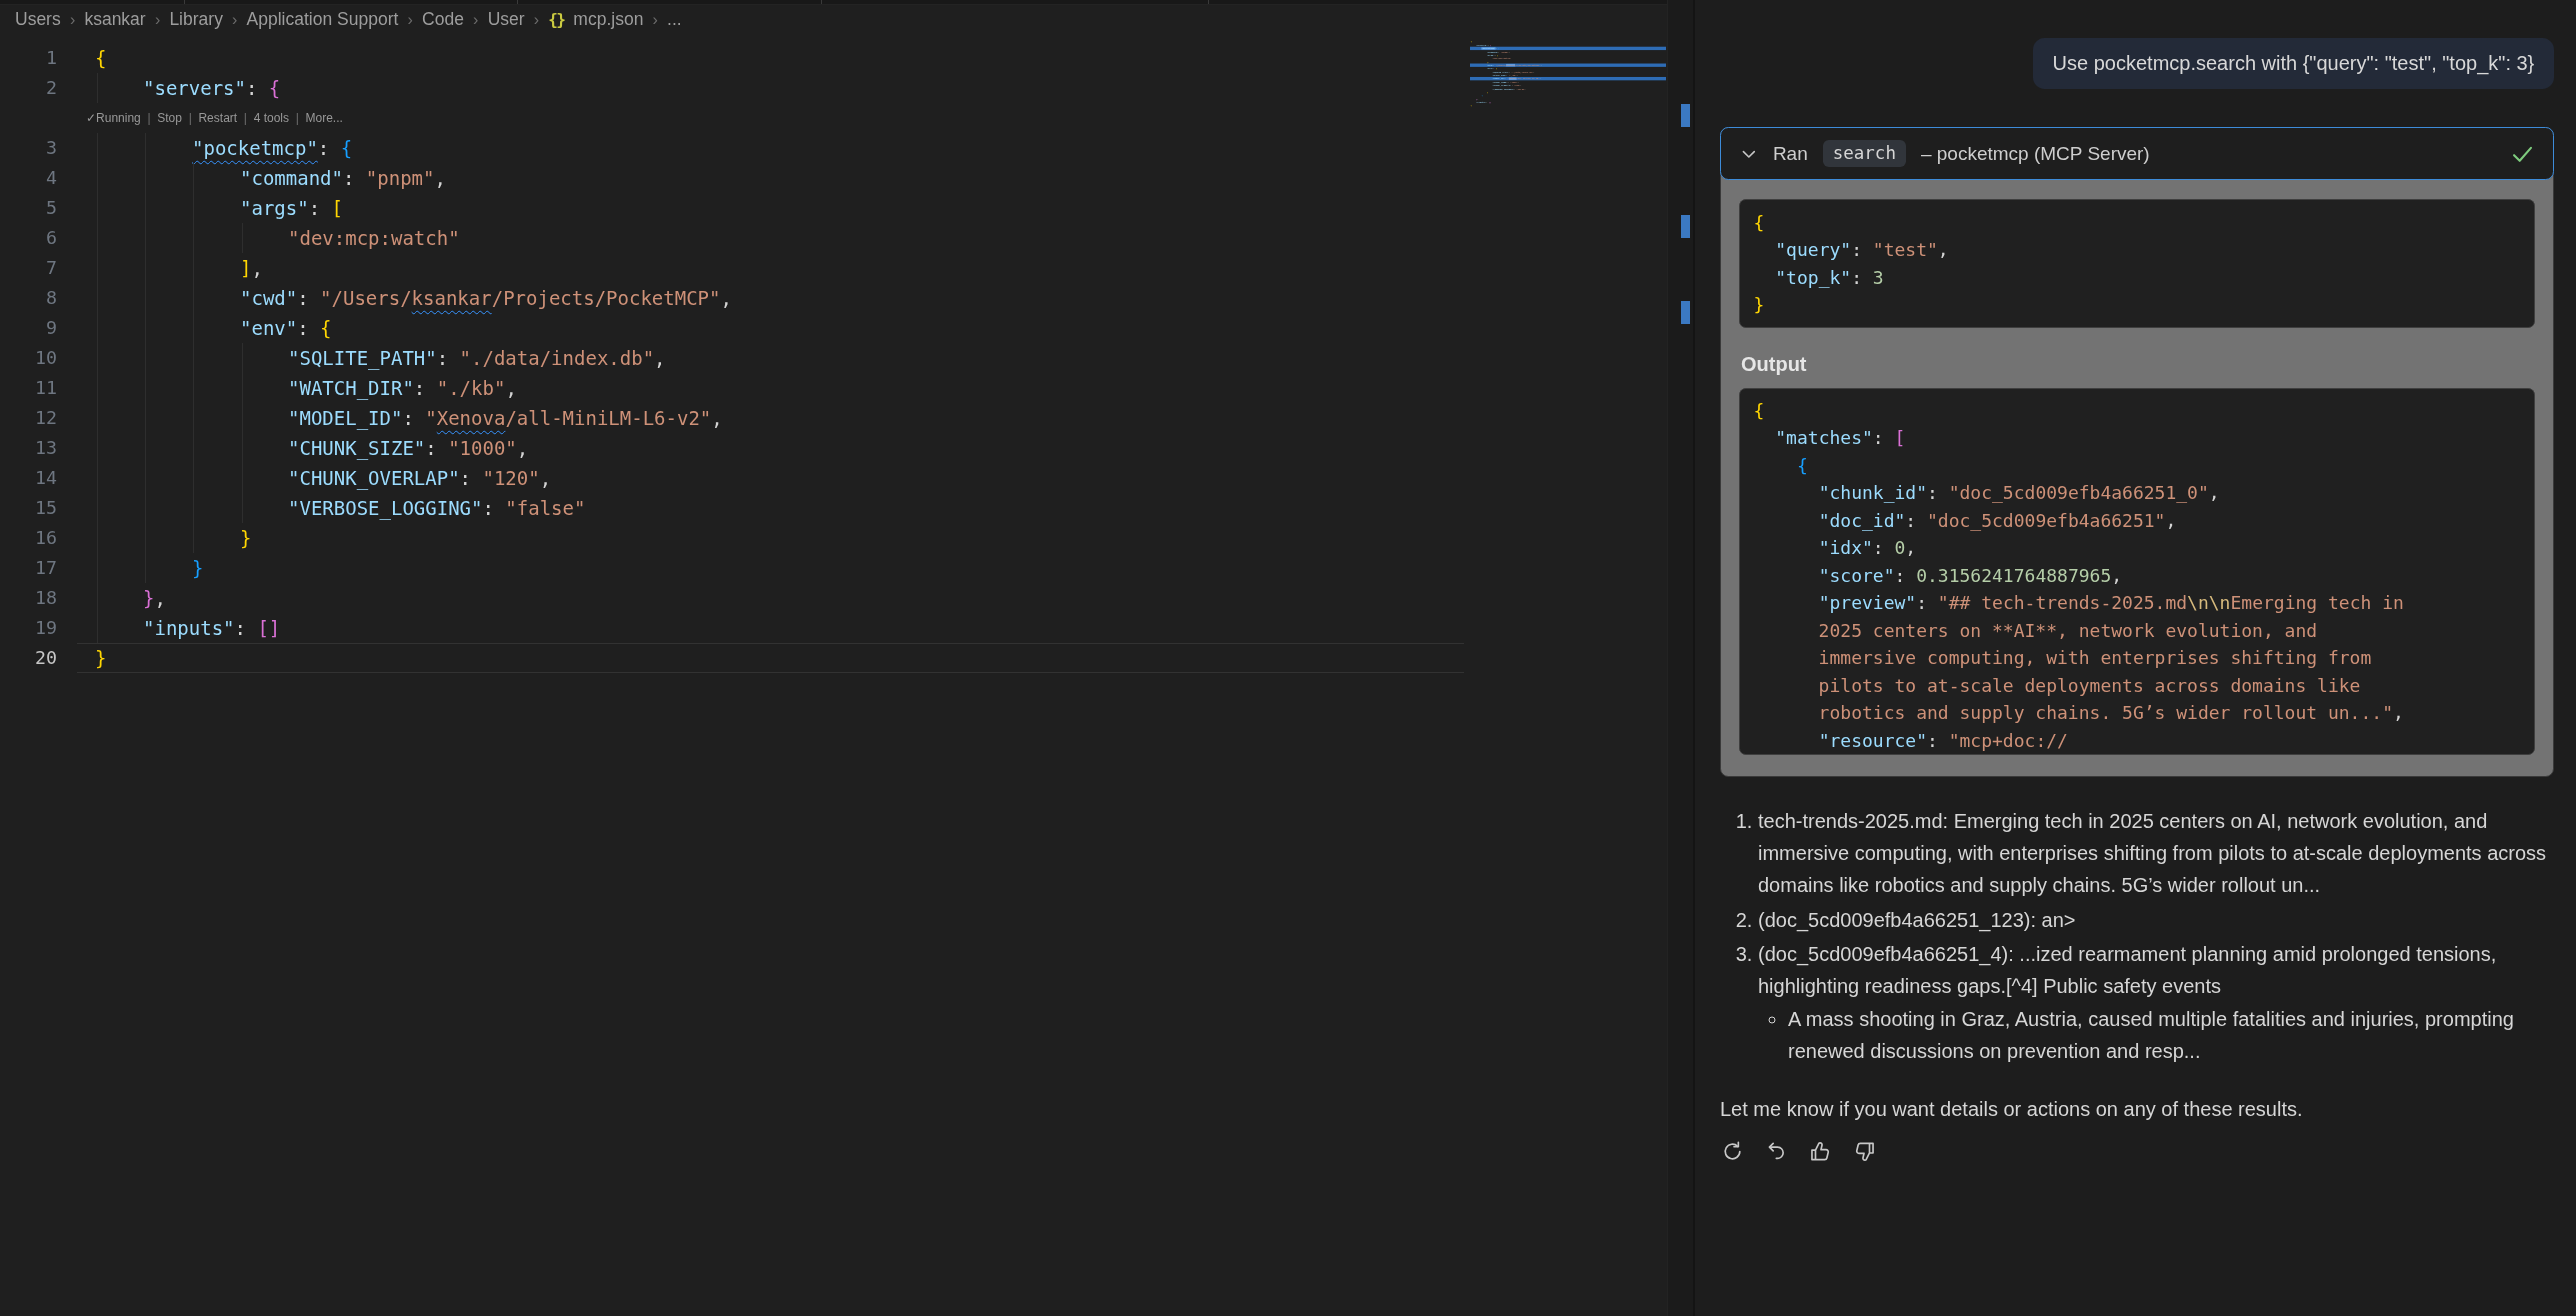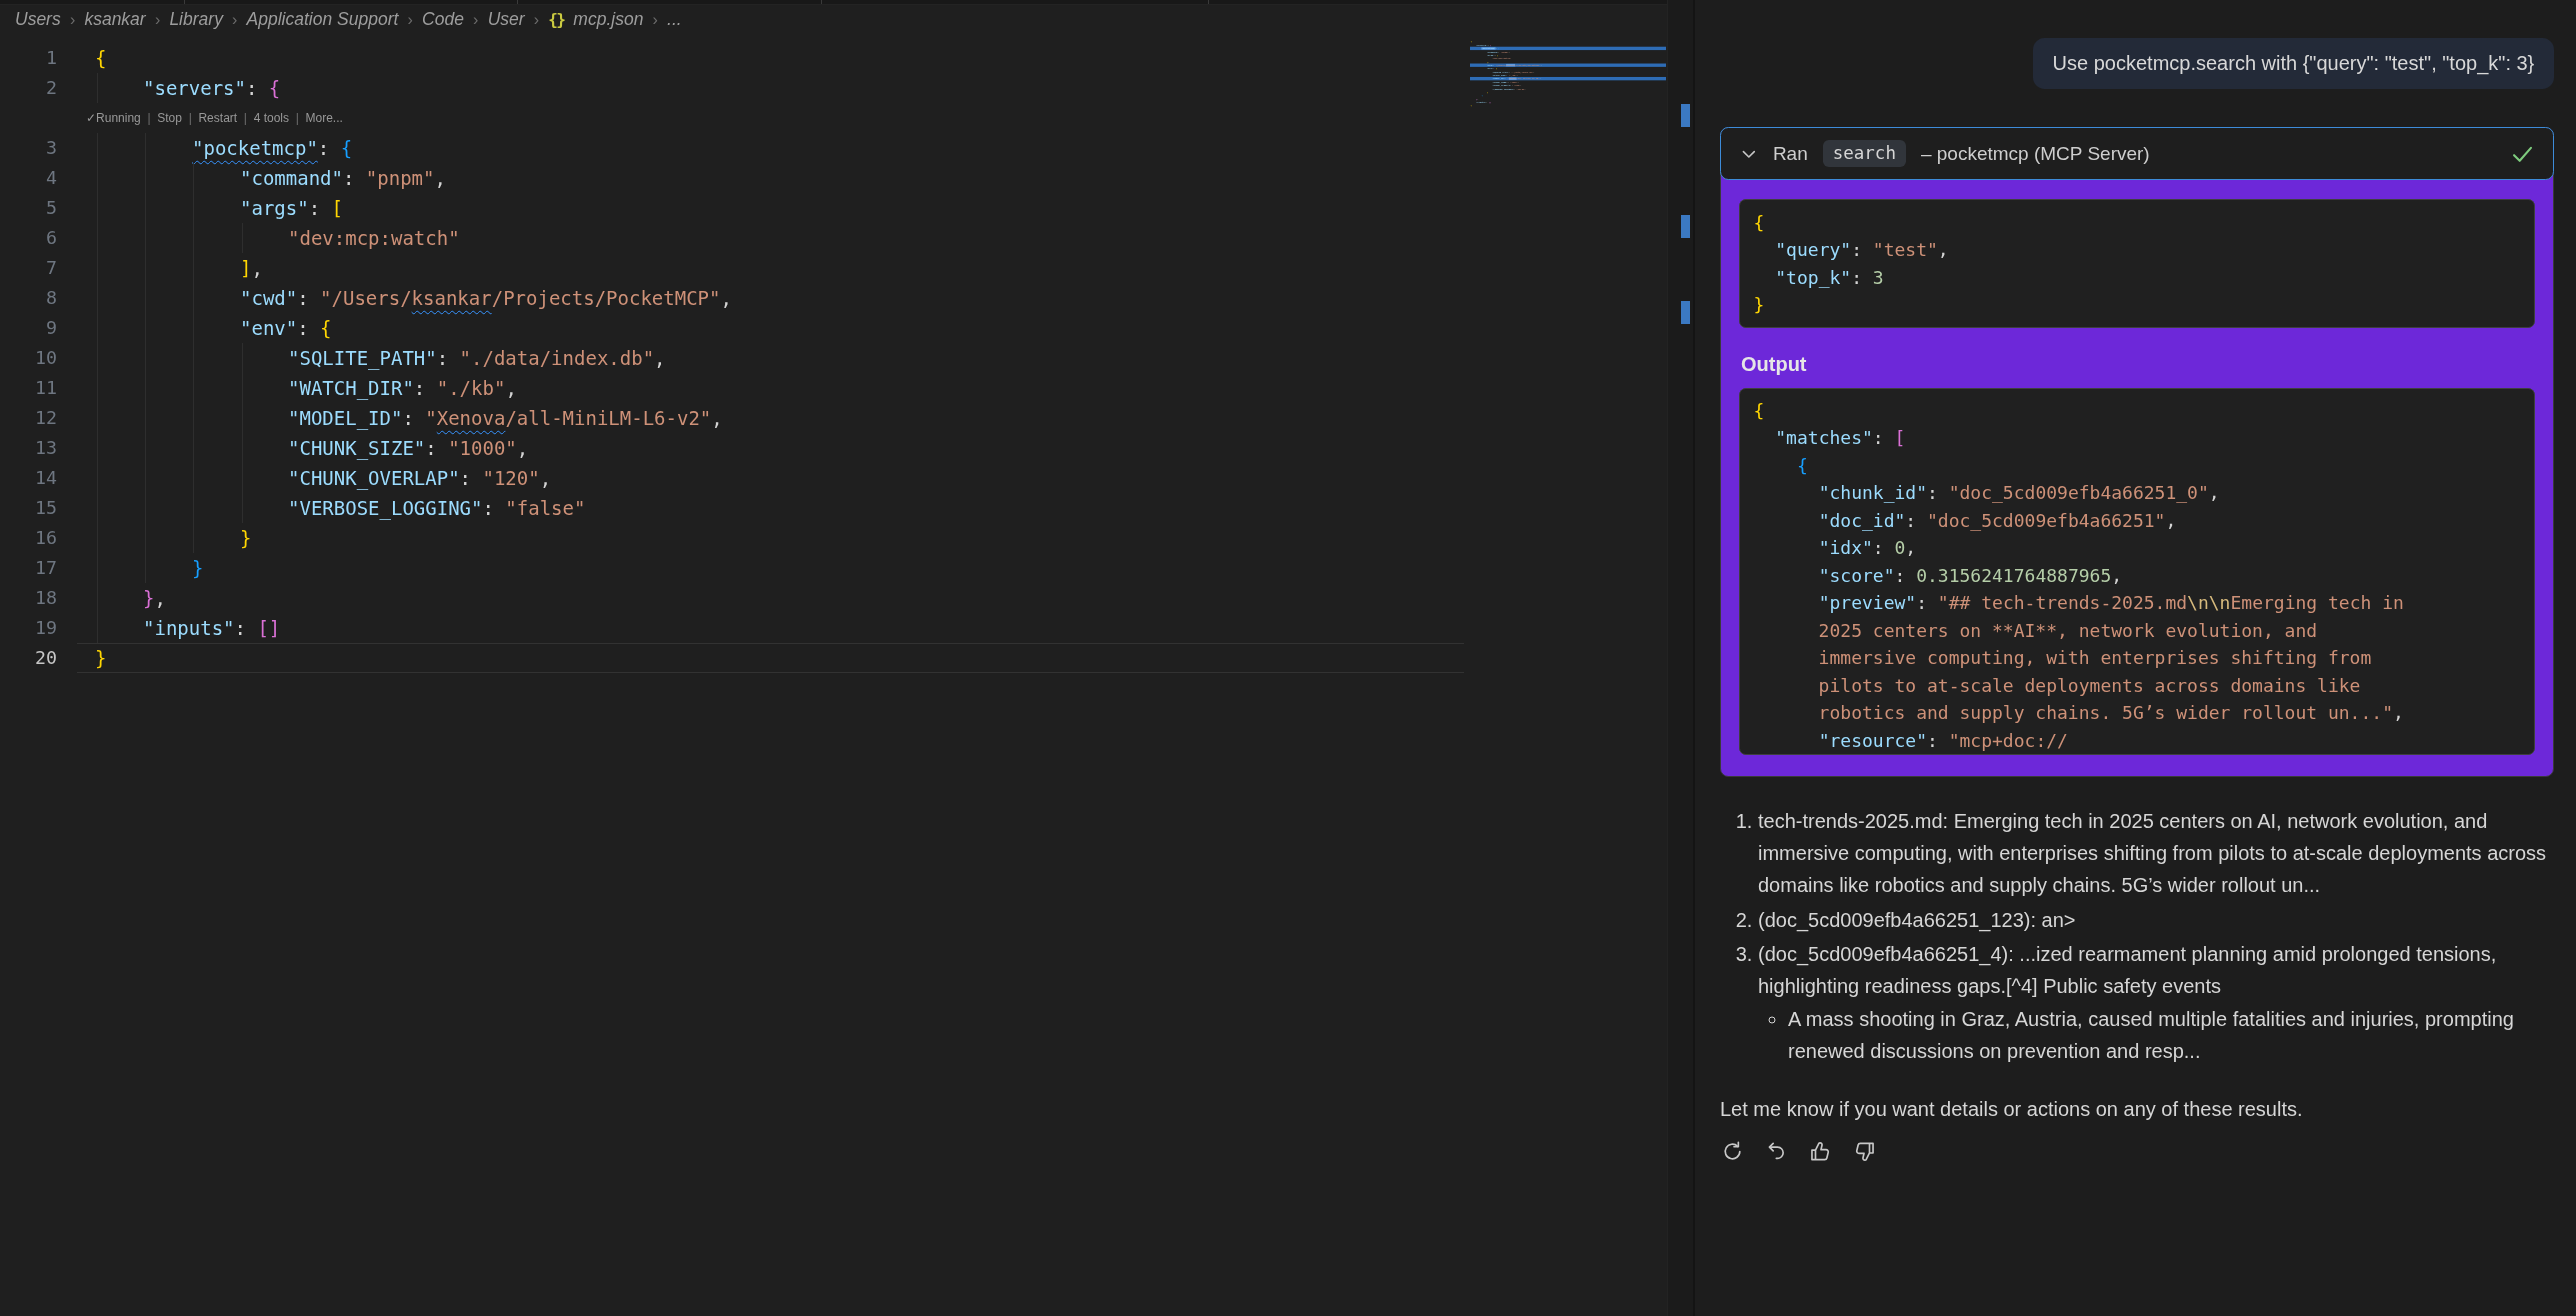--- a/index.html
+++ b/index.html
@@ -4,21 +4,21 @@
 <style>
   html,body{margin:0;padding:0;background:#1f1f1f;}
   body{width:2576px;height:1316px;overflow:hidden;font-family:"Liberation Sans",sans-serif;}
   .screen{position:relative;width:2576px;height:1316px;background:#1f1f1f;}
 
   
   .editor-pane{position:absolute;left:0;top:0;width:1693px;height:100%;background:#1f1f1f;}
   .tab-strip{position:absolute;left:0;top:0;width:1693px;height:4.2px;background:#181818;border-bottom:0.8px solid #232323;}
   .tab-sep{position:absolute;top:0;width:0.8px;height:4.2px;background:#3a3a3a;}
   .breadcrumb{position:absolute;top:9.2px;left:15px;display:flex;align-items:center;gap:9.2px;font-size:17.5px;color:#9d9d9d;white-space:nowrap;}
-  .crumb{cursor:default;font-style:italic;}
+  .crumb{cursor:default;}
   .crumb-sep{color:#6b6b6b;font-size:16px;}
   .crumb-fileicon{color:#cbcb41;font-family:"DejaVu Sans Mono",monospace;font-weight:bold;font-size:16px;letter-spacing:-1.7px;}
   .code-area{position:absolute;top:43px;left:0;width:1470px;}
   .crow{position:relative;height:30px;line-height:30px;font-family:"DejaVu Sans Mono",monospace;font-size:19px;white-space:pre;}
   .gutter{position:absolute;left:0;top:0;width:57px;text-align:right;color:#6e7681;font-size:18.3px;font-family:"DejaVu Sans Mono",monospace;}
   .crow.current .gutter{color:#c6c6c6;}
   .ccontent{position:absolute;top:0;}
   .ig{position:absolute;top:0;bottom:0;width:0.8px;background:#2e2e2e;}
   .hl{position:absolute;left:77px;width:1387px;top:0;height:28px;border-top:0.8px solid #323232;border-bottom:0.8px solid #323232;}
   .codelens-row{height:30px;line-height:30px;padding-left:86px;font-size:12px;color:#989898;font-family:Liberation Sans, sans-serif;}
@@ -33,21 +33,21 @@
   .minimap .crow{height:30px;}
   .minimap .crow.marked{background:#2e6cb5;}
   .minimap .sq{text-decoration:none;background:#5d9be2;}
   .overview-ruler{position:absolute;left:1667px;top:0;width:26px;height:100%;background:#1b1b1b;border-left:0.8px solid #232323;}
   .ov-marker{position:absolute;left:13.3px;width:9.2px;height:22.5px;background:#3b79c2;}
   .divider{position:absolute;left:1693px;top:0;width:1.7px;height:100%;background:#141414;}
 
   
   .chat-pane{position:absolute;left:1695px;top:0;width:881px;height:100%;background:#1d1d1d;box-sizing:border-box;padding:0 21.7px 0 25px;}
   .bubble{margin:38px 0 0 auto;width:fit-content;max-width:716px;background:#232a38;border-radius:11.7px;padding:14px 20px;font-size:20px;color:#d8d8d8;white-space:nowrap;}
-  .toolwrap{margin-top:38px;border:0.8px solid #3a3a3a;border-radius:8.3px;background:#6d28d9;}
+  .toolwrap{margin-top:38px;border:0.8px solid #3a3a3a;border-radius:8.3px;background:#737373;}
   .tool-header{display:flex;align-items:center;gap:13.3px;height:53px;margin:-0.8px;border:0.8px solid #3D8BD9;border-radius:8.3px;padding:0 16.7px;font-size:19px;color:#cecece;background:#1e1e1e;cursor:pointer;box-sizing:border-box;}
   .chev{width:21.7px;height:21.7px;flex:0 0 auto;color:#c5c5c5;}
   .chip{font-family:"DejaVu Sans Mono",monospace;font-size:17.5px;background:#31353b;border-radius:5.8px;padding:2.5px 10px 4.2px;color:#d6d6d6;margin:0 1.7px;}
   .check{width:27px;height:27px;margin-left:auto;color:#7ECB7E;flex:0 0 auto;}
   .tool-body{padding:20px 18.3px 21.7px 18.3px;}
   .section-h{font-size:20px;font-weight:bold;color:#e6e6e6;margin:1.7px 0 11.7px 1.7px;}
   .section-h.out{margin-top:25px;}
   .codeblock{background:#202020;border:0.8px solid #3f3f3f;border-radius:6.7px;padding:8.3px 13.3px;font-family:"DejaVu Sans Mono",monospace;font-size:18px;line-height:27.5px;margin:0;overflow:hidden;color:#d4d4d4;}
   .codeblock .bline{white-space:pre;}
   #output-block{height:367px;box-sizing:border-box;}

